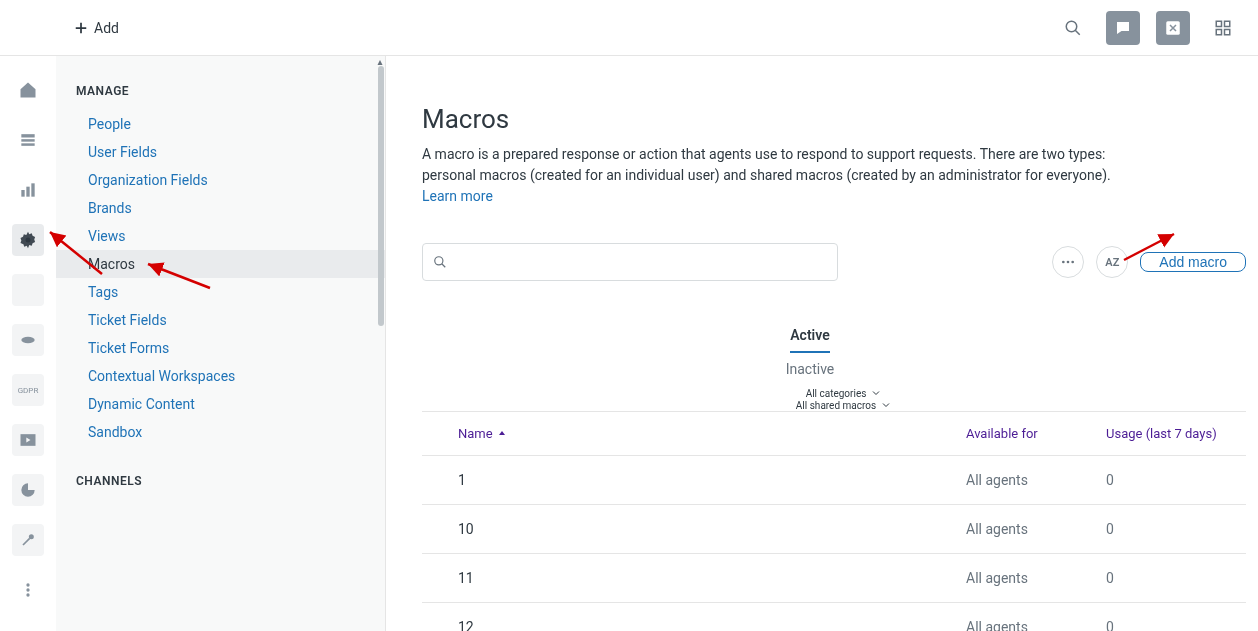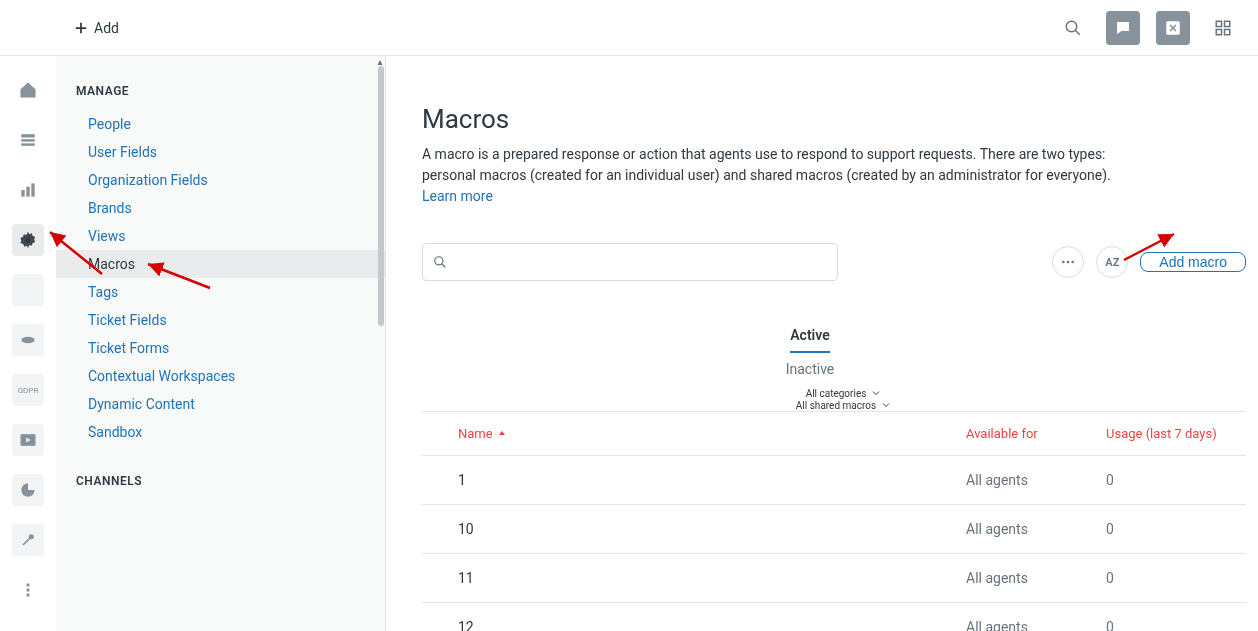--- a/index.html
+++ b/index.html
@@ -36,21 +36,21 @@
 .search-box input::placeholder { color: #87929d; }
 .circle-btn { width: 32px; height: 32px; border: 1px solid #d8dcde; border-radius: 50%; display: flex; align-items: center; justify-content: center; color: #68737d; cursor: pointer; font-size: 11px; font-weight: 600; }
 .add-macro-btn { height: 20px; padding: 0 18px; border: 1px solid #1f73b7; border-radius: 8px; color: #1f73b7; background: #fff; font-size: 14px; cursor: pointer; }
 .spacer { flex: 1; }
 .filter-row { display: flex; align-items: center; margin-top: 38px; border-bottom: 1px solid #e5e5e5; padding-bottom: 0; flex-direction: column; }
 .tab { font-size: 14px; padding: 8px 0; margin-right: 48px; color: #68737d; cursor: pointer; border-bottom: 2px solid transparent; }
 .tab.active { color: #2f3941; font-weight: 600; border-bottom-color: #1f73b7; }
 .dropdown { font-size: 10px; color: #2f3941; cursor: pointer; display: flex; align-items: center; gap: 4px; margin-left: 20px; }
 .dropdown svg { width: 12px; height: 12px; }
 .filter-spacer { flex: 1; }
-.table-head { display: flex; padding: 14px 0 14px 36px; font-size: 13px; color: #ef4444; border-bottom: 1px solid #e5e5e5; }
+.table-head { display: flex; padding: 14px 0 14px 36px; font-size: 13px; color: #4c1d95; border-bottom: 1px solid #e5e5e5; }
 .col-name { flex: 1; display: flex; align-items: center; gap: 4px; }
 .col-avail { width: 140px; }
 .col-usage { width: 140px; }
 .table-row { display: flex; padding: 16px 0 16px 36px; font-size: 14px; color: #2f3941; border-bottom: 1px solid #e5e5e5; cursor: pointer; }
 .table-row .col-avail, .table-row .col-usage { color: #68737d; }
 .arrow-annot { position: absolute; pointer-events: none; }
 .arrow-annot svg { overflow: visible; }
 </style>
 </head>
 <body>

